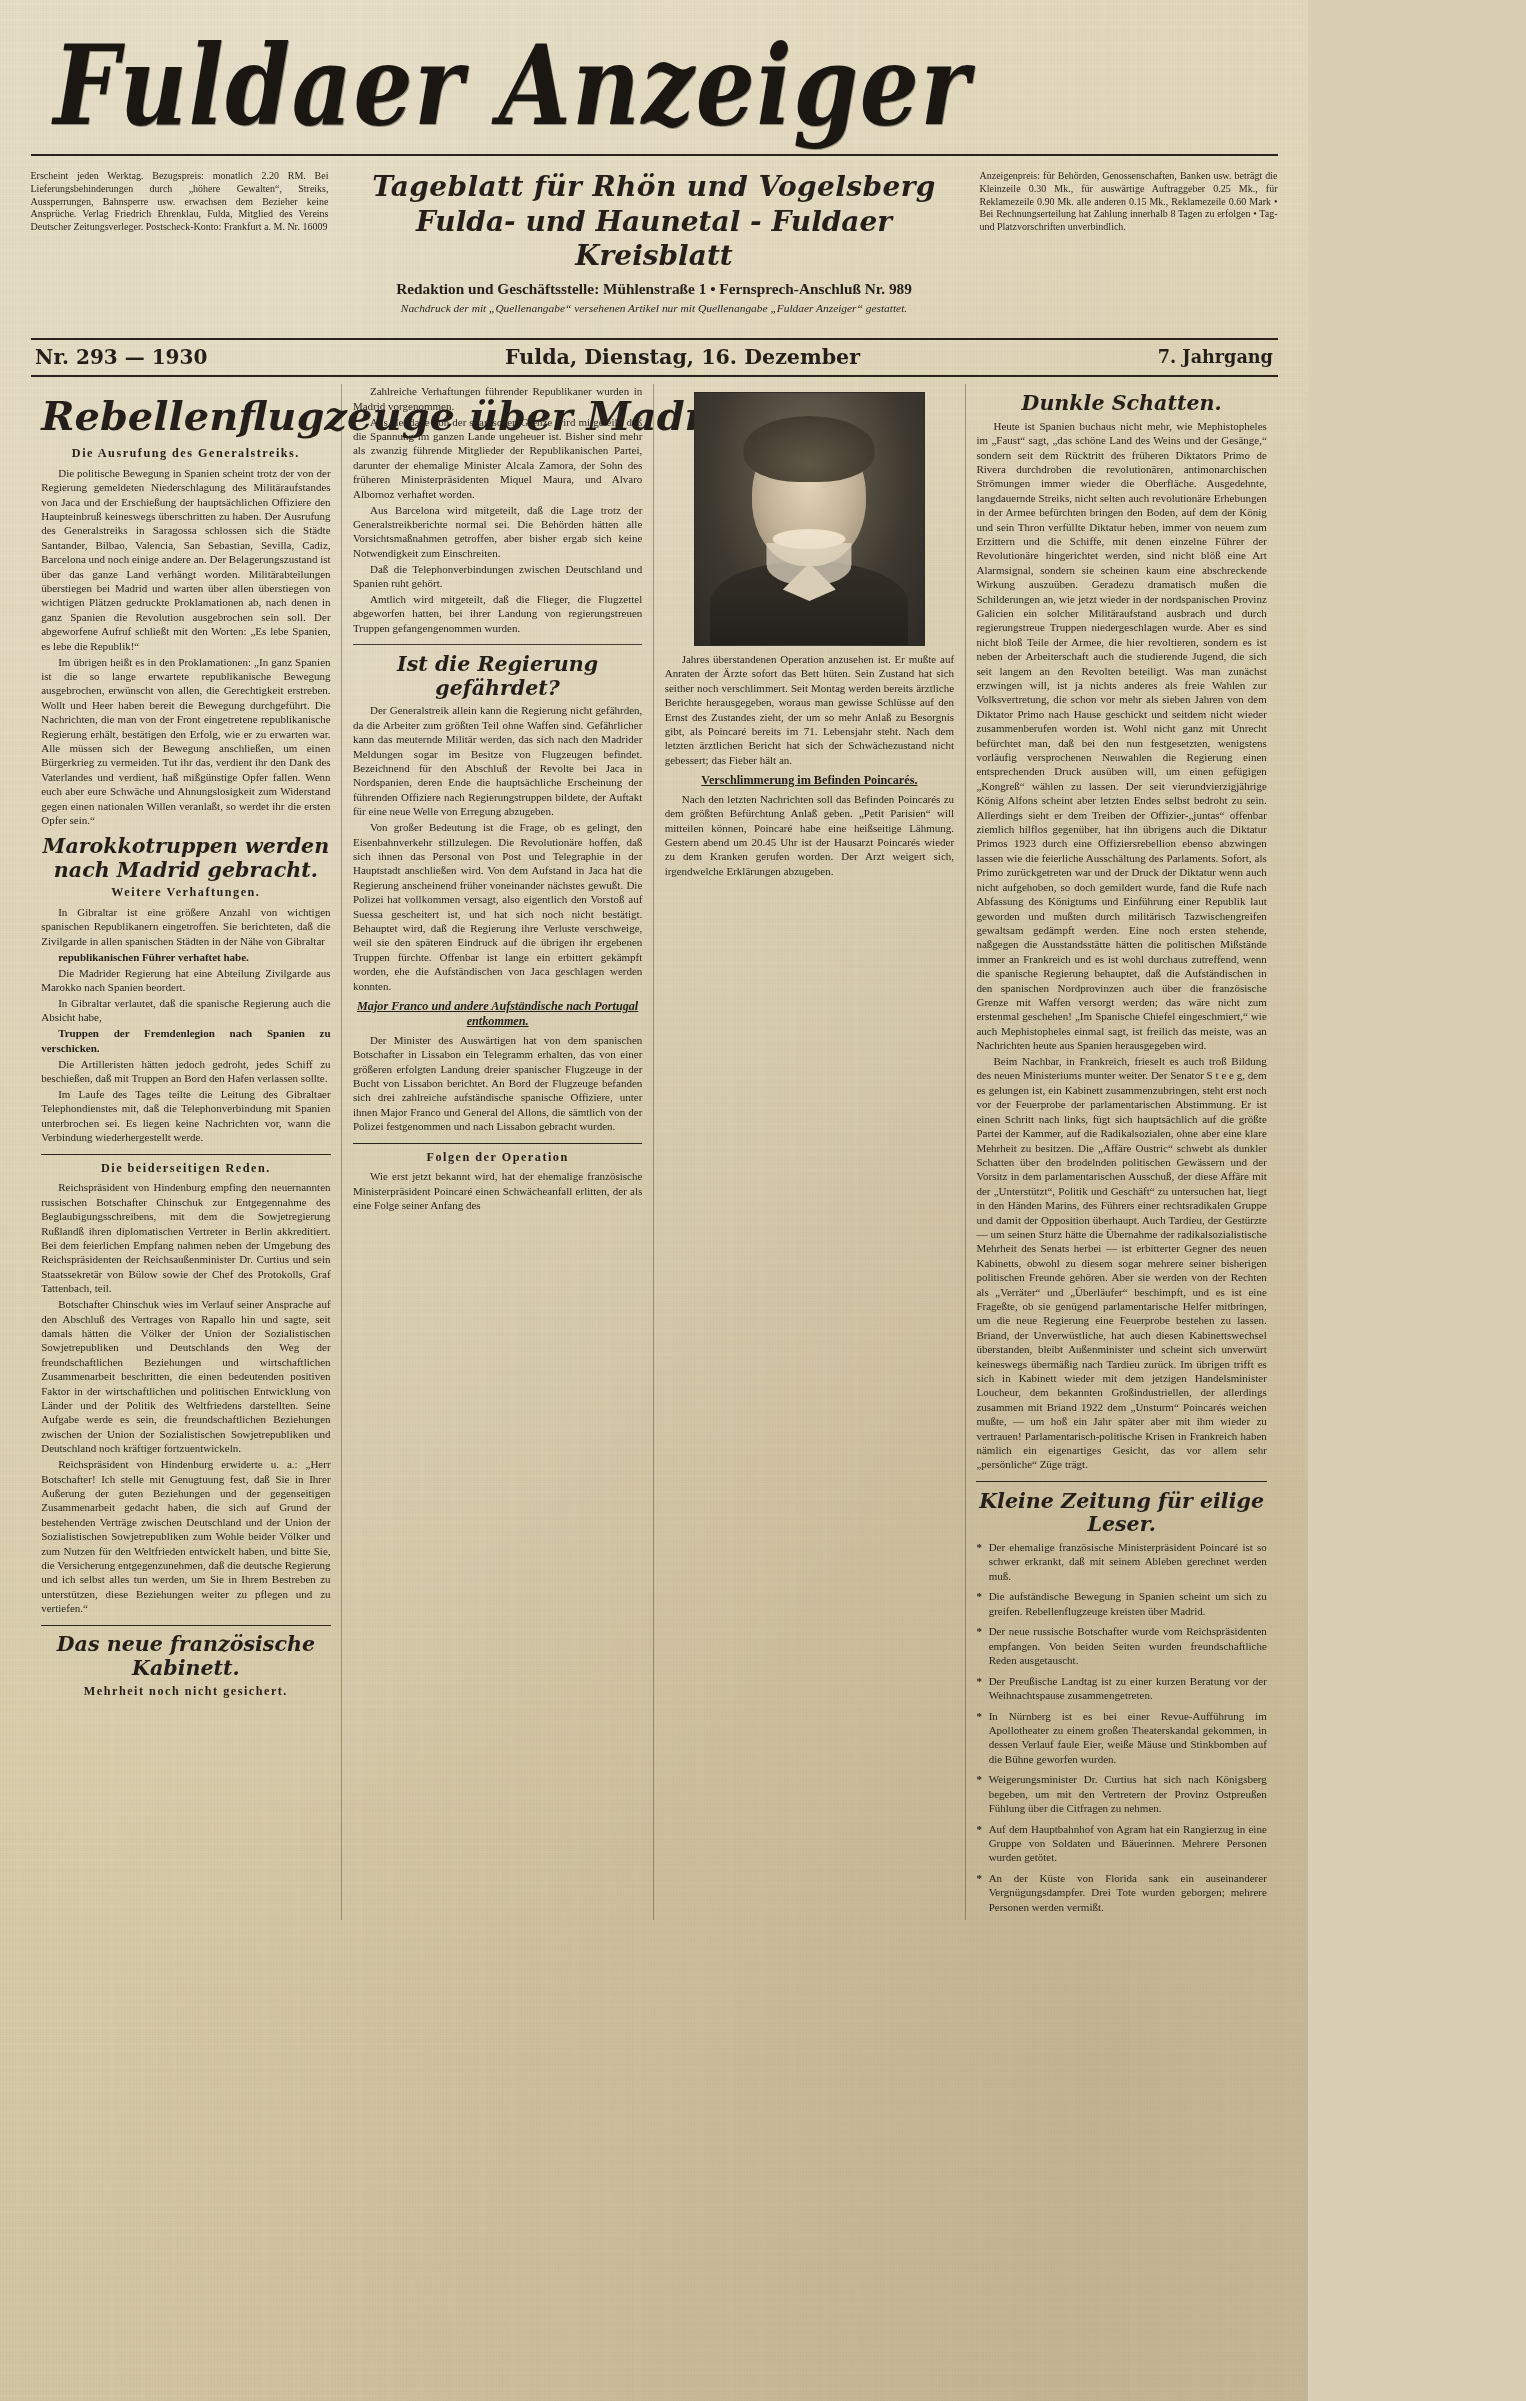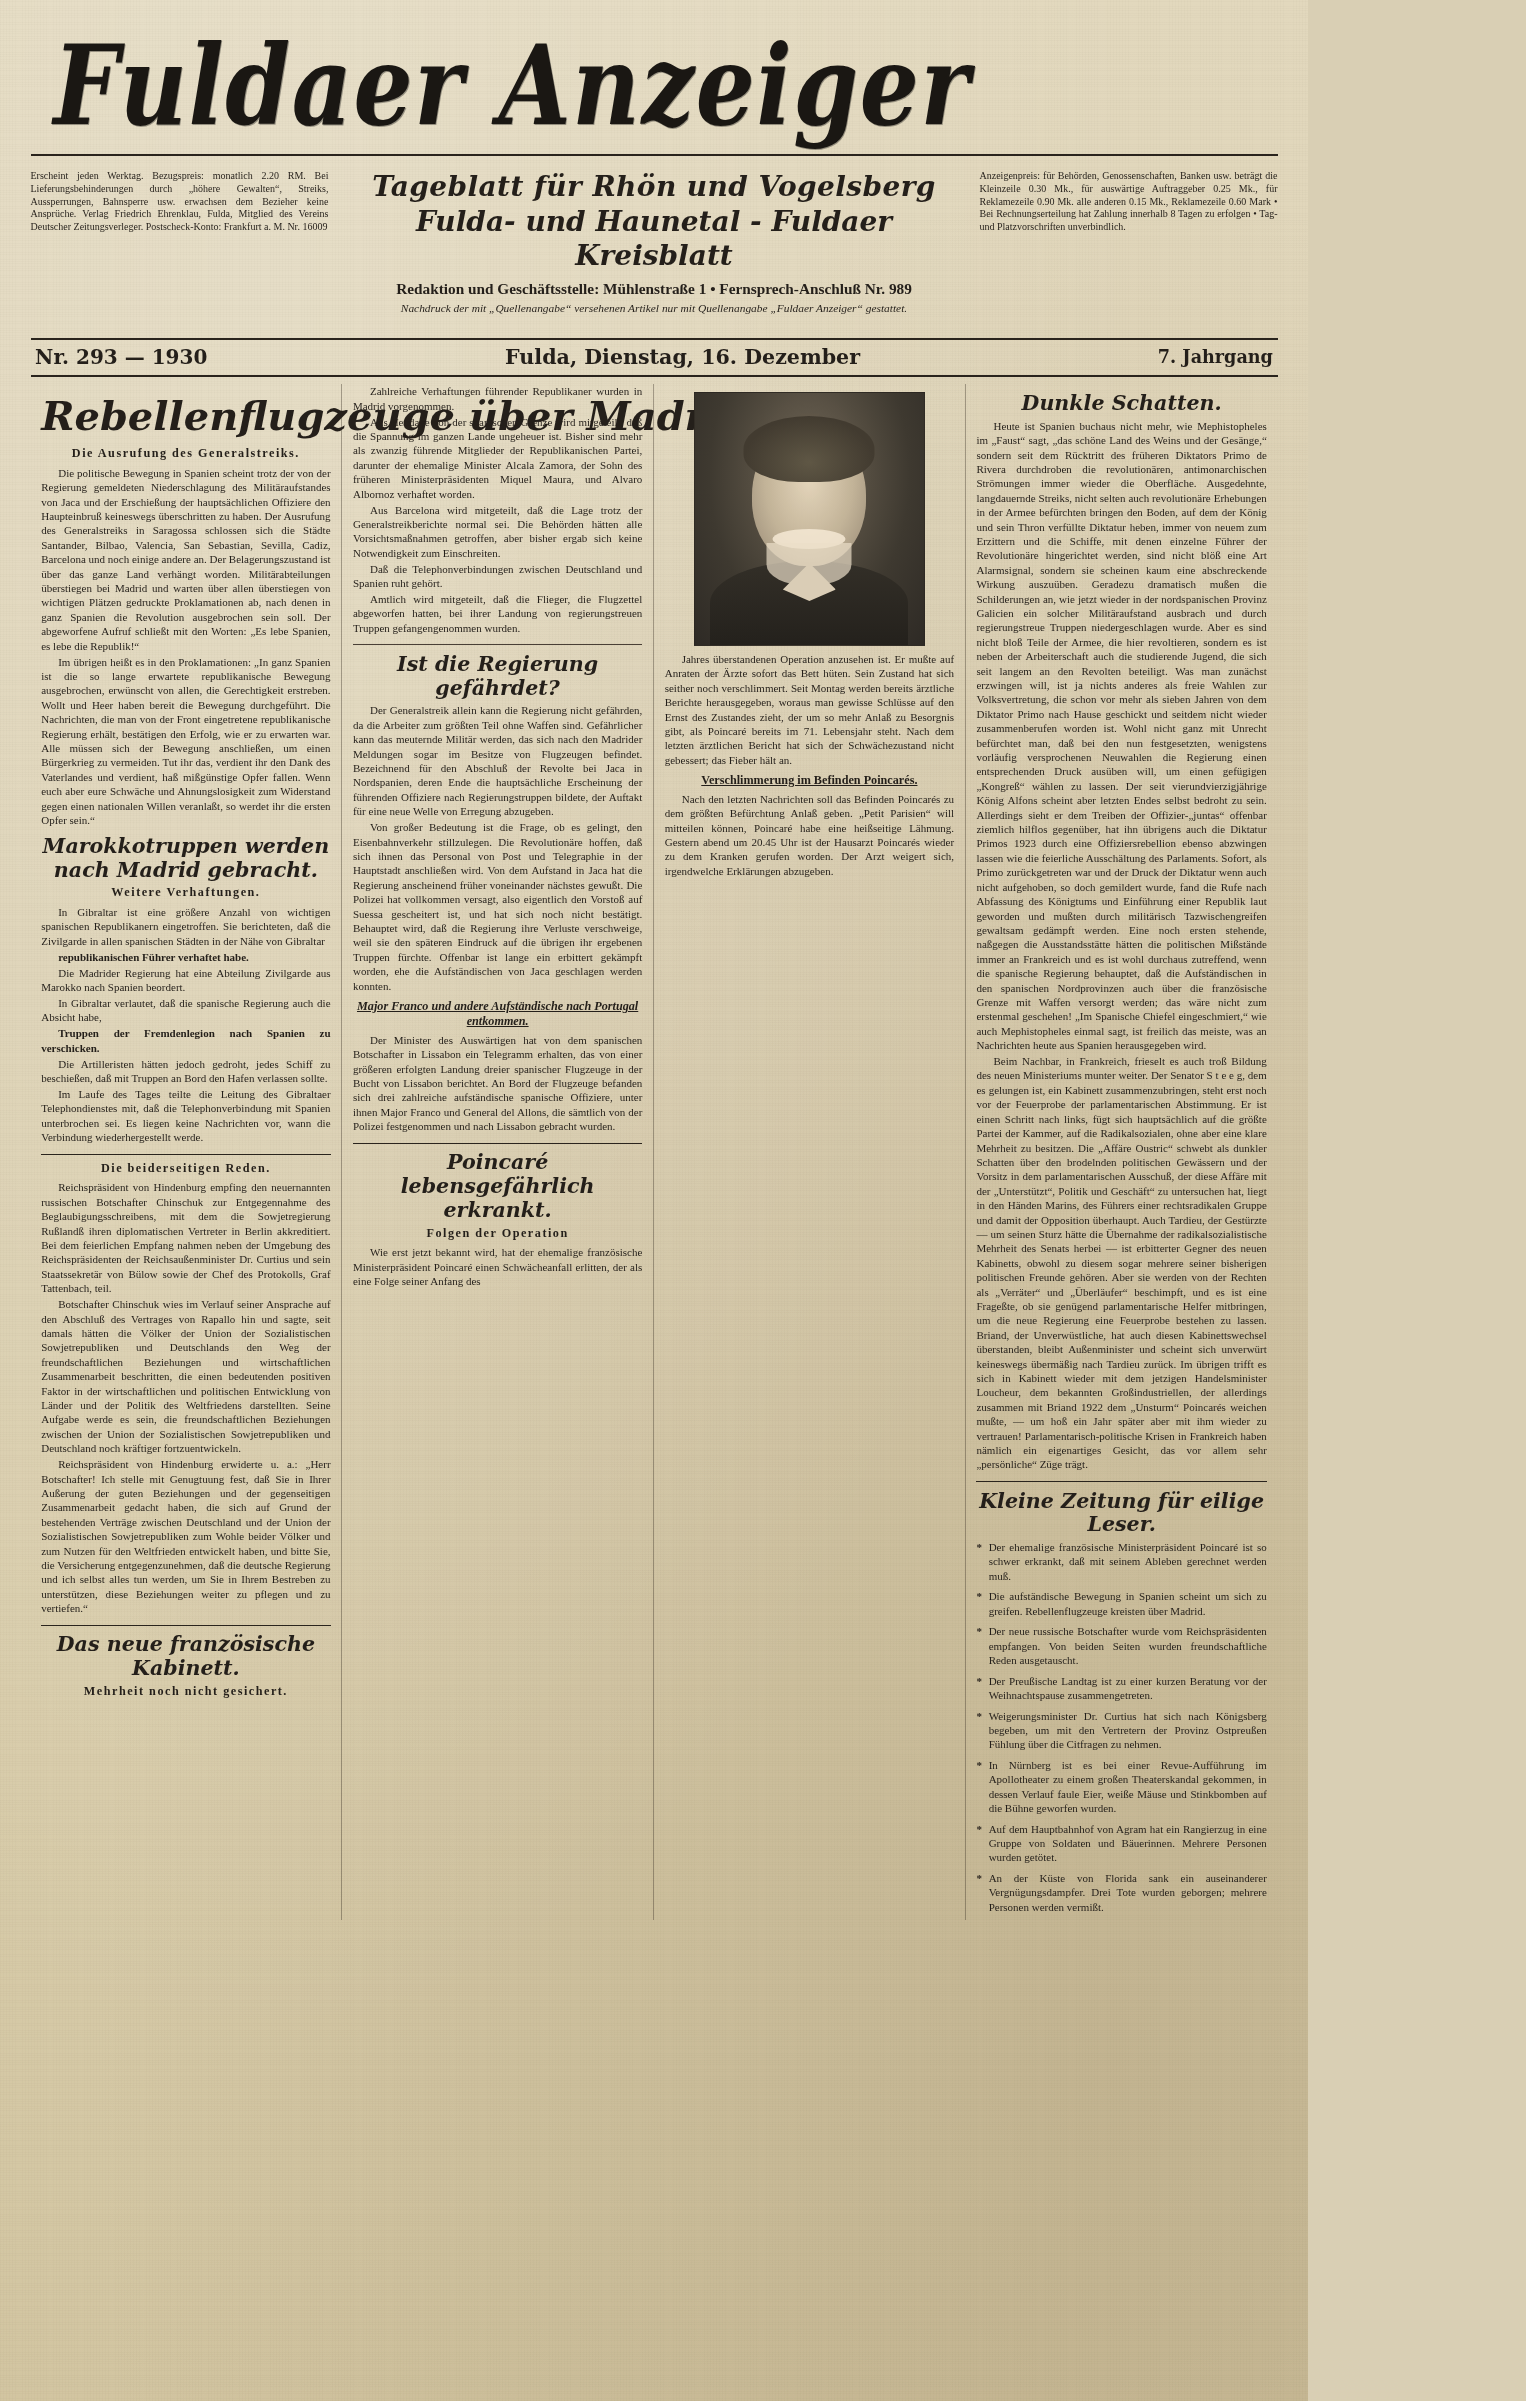--- a/index.html
+++ b/index.html
@@ -282,21 +282,20 @@
 
       <div class="rule thin"></div>
       <h2 class="sec">Ist die Regierung gefährdet?</h2>
       <p>Der Generalstreik allein kann die Regierung nicht gefährden, da die Arbeiter zum größten Teil ohne Waffen sind. Gefährlicher kann das meuternde Militär werden, das sich nach den Madrider Meldungen sogar im Besitze von Flugzeugen befindet. Bezeichnend für den Abschluß der Revolte bei Jaca in Nordspanien, deren Ende die hauptsächliche Erscheinung der führenden Offiziere nach Regierungstruppen bildete, der Auftakt für eine neue Welle von Erregung abzugeben.</p>
       <p>Von großer Bedeutung ist die Frage, ob es gelingt, den Eisenbahnverkehr stillzulegen. Die Revolutionäre hoffen, daß sich ihnen das Personal von Post und Telegraphie in der Hauptstadt anschließen wird. Von dem Aufstand in Jaca hat die Regierung anscheinend früher voneinander nächstes gewußt. Die Polizei hat vollkommen versagt, also eigentlich den Vorstoß auf Suessa gescheitert ist, und hat sich noch nicht bestätigt. Behauptet wird, daß die Regierung ihre Verluste verschweige, weil sie den späteren Eindruck auf die übrigen ihr ergebenen Truppen fürchte. Offenbar ist lange ein erbittert gekämpft worden, ehe die Aufständischen von Jaca geschlagen werden konnten.</p>
 
       <h4 class="kicker ital">Major Franco und andere Aufständische nach Portugal entkommen.</h4>
       <p>Der Minister des Auswärtigen hat von dem spanischen Botschafter in Lissabon ein Telegramm erhalten, das von einer größeren erfolgten Landung dreier spanischer Flugzeuge in der Bucht von Lissabon berichtet. An Bord der Flugzeuge befanden sich drei zahlreiche aufständische spanische Offiziere, unter ihnen Major Franco und General del Allons, die sämtlich von der Polizei festgenommen und nach Lissabon gebracht wurden.</p>
 
       <div class="rule"></div>
-      <h2 class="sec">Poincaré lebensgefährlich erkrankt.</h2>
       <h3 class="sub sp">Folgen der Operation</h3>
       <p>Wie erst jetzt bekannt wird, hat der ehemalige französische Ministerpräsident Poincaré einen Schwächeanfall erlitten, der als eine Folge seiner Anfang des</p>
     </div>
 
     <div class="col">
       <div class="portrait-wrap">
         <div class="portrait">
           <div class="body"></div>
           <div class="face"></div>
           <div class="hair"></div>
@@ -315,22 +314,22 @@
       <p>Heute ist Spanien buchaus nicht mehr, wie Mephistopheles im „Faust“ sagt, „das schöne Land des Weins und der Gesänge,“ sondern seit dem Rücktritt des früheren Diktators Primo de Rivera durchdroben die revolutionären, antimonarchischen Strömungen immer wieder die Oberfläche. Ausgedehnte, langdauernde Streiks, nicht selten auch revolutionäre Erhebungen in der Armee befürchten bringen den Boden, auf dem der König und sein Thron verfüllte Diktatur heben, immer von neuem zum Erzittern und die Schiffe, mit denen einzelne Führer der Revolutionäre hingerichtet werden, sind nicht blöß eine Art Alarmsignal, sondern sie scheinen kaum eine abschreckende Wirkung auszuüben. Geradezu dramatisch mußen die Schilderungen an, wie jetzt wieder in der nordspanischen Provinz Galicien ein solcher Militäraufstand ausbrach und durch regierungstreue Truppen niedergeschlagen wurde. Aber es sind nicht bloß Teile der Armee, die hier revoltieren, sondern es ist neben der Arbeiterschaft auch die studierende Jugend, die sich seit langem an den Revolten beteiligt. Was man zunächst erzwingen will, ist ja nichts anderes als freie Wahlen zur Volksvertretung, die schon vor mehr als sieben Jahren von dem Diktator Primo nach Hause geschickt und seitdem nicht wieder zusammenberufen worden ist. Wohl nicht ganz mit Unrecht befürchtet man, daß bei den nun festgesetzten, wenigstens vorläufig versprochenen Neuwahlen die Regierung einen entsprechenden Druck ausüben will, um einen gefügigen „Kongreß“ wählen zu lassen. Der seit vierundvierzigjährige König Alfons scheint aber letzten Endes selbst bedroht zu sein. Allerdings sieht er dem Treiben der Offizier-„juntas“ offenbar ziemlich hilflos gegenüber, hat ihn übrigens auch die Diktatur Primos 1923 durch eine Offiziersrebellion ebenso abzwingen lassen wie die feierliche Ausschältung des Parlaments. Sofort, als Primo zurückgetreten war und der Druck der Diktatur wenn auch nicht aufgehoben, so doch gemildert wurde, fand die Rufe nach Abfassung des Königtums und Einführung einer Republik laut geworden und mußten durch militärisch Tazwischengreifen gewaltsam gedämpft werden. Eine noch ersten stehende, naßgegen die Ausstandsstätte hätten die politischen Mißstände immer an Frankreich und es ist wohl durchaus zutreffend, wenn die spanische Regierung behauptet, daß die Aufständischen in den spanischen Nordprovinzen auch über die französische Grenze mit Waffen versorgt werden; das wäre nicht zum erstenmal geschehen! „Im Spanische Chiefel eingeschmiert,“ wie auch Mephistopheles einmal sagt, ist freilich das meiste, was an Nachrichten heute aus Spanien herausgegeben wird.</p>
       <p>Beim Nachbar, in Frankreich, frieselt es auch troß Bildung des neuen Ministeriums munter weiter. Der Senator S t e e g, dem es gelungen ist, ein Kabinett zusammenzubringen, steht erst noch vor der Feuerprobe der parlamentarischen Abstimmung. Er ist einen Schritt nach links, fügt sich hauptsächlich auf die größte Partei der Kammer, auf die Radikalsozialen, ohne aber eine klare Mehrheit zu besitzen. Die „Affäre Oustric“ schwebt als dunkler Schatten über den brodelnden politischen Gewässern und der Vorsitz in dem parlamentarischen Ausschuß, der diese Affäre mit der „Unterstützt“, Politik und Geschäft“ zu untersuchen hat, liegt in den Händen Marins, des Führers einer rechtsradikalen Gruppe und damit der Opposition überhaupt. Auch Tardieu, der Gestürzte — um seinen Sturz hätte die Übernahme der radikalsozialistische Mehrheit des Senats herbei — ist erbitterter Gegner des neuen Kabinetts, obwohl zu diesem sogar mehrere seiner bisherigen politischen Freunde gehören. Aber sie werden von der Rechten als „Verräter“ und „Überläufer“ beschimpft, und es ist eine Frageßte, ob sie genügend parlamentarische Helfer mitbringen, um die neue Regierung eine Feuerprobe bestehen zu lassen. Briand, der Unverwüstliche, hat auch diesen Kabinettswechsel überstanden, bleibt Außenminister und scheint sich unverwürt keineswegs übermäßig nach Tardieu zurück. Im übrigen trifft es sich in Kabinett wieder mit dem jetzigen Handelsminister Loucheur, dem bekannten Großindustriellen, der allerdings zusammen mit Briand 1922 dem „Unsturm“ Poincarés weichen mußte, — um hoß ein Jahr später aber mit ihm wieder zu vertrauen! Parlamentarisch-politische Krisen in Frankreich haben nämlich ein eigenartiges Gesicht, das vor allem sehr „persönliche“ Züge trägt.</p>
 
       <div class="rule"></div>
       <h2 class="sec">Kleine Zeitung für eilige Leser.</h2>
       <div class="bullets">
         <p>Der ehemalige französische Ministerpräsident Poincaré ist so schwer erkrankt, daß mit seinem Ableben gerechnet werden muß.</p>
         <p>Die aufständische Bewegung in Spanien scheint um sich zu greifen. Rebellenflugzeuge kreisten über Madrid.</p>
         <p>Der neue russische Botschafter wurde vom Reichspräsidenten empfangen. Von beiden Seiten wurden freundschaftliche Reden ausgetauscht.</p>
         <p>Der Preußische Landtag ist zu einer kurzen Beratung vor der Weihnachtspause zusammengetreten.</p>
+        <p>In Nürnberg ist es bei einer Revue-Aufführung im Apollotheater zu einem großen Theaterskandal gekommen, in dessen Verlauf faule Eier, weiße Mäuse und Stinkbomben auf die Bühne geworfen wurden.</p>
         <p>Weigerungsminister Dr. Curtius hat sich nach Königsberg begeben, um mit den Vertretern der Provinz Ostpreußen Fühlung über die Citfragen zu nehmen.</p>
-        <p>In Nürnberg ist es bei einer Revue-Aufführung im Apollotheater zu einem großen Theaterskandal gekommen, in dessen Verlauf faule Eier, weiße Mäuse und Stinkbomben auf die Bühne geworfen wurden.</p>
         <p>Auf dem Hauptbahnhof von Agram hat ein Rangierzug in eine Gruppe von Soldaten und Bäuerinnen. Mehrere Personen wurden getötet.</p>
         <p>An der Küste von Florida sank ein auseinanderer Vergnügungsdampfer. Drei Tote wurden geborgen; mehrere Personen werden vermißt.</p>
       </div>
     </div>
 
   </div>
 </div>
 
 
 </body></html>

